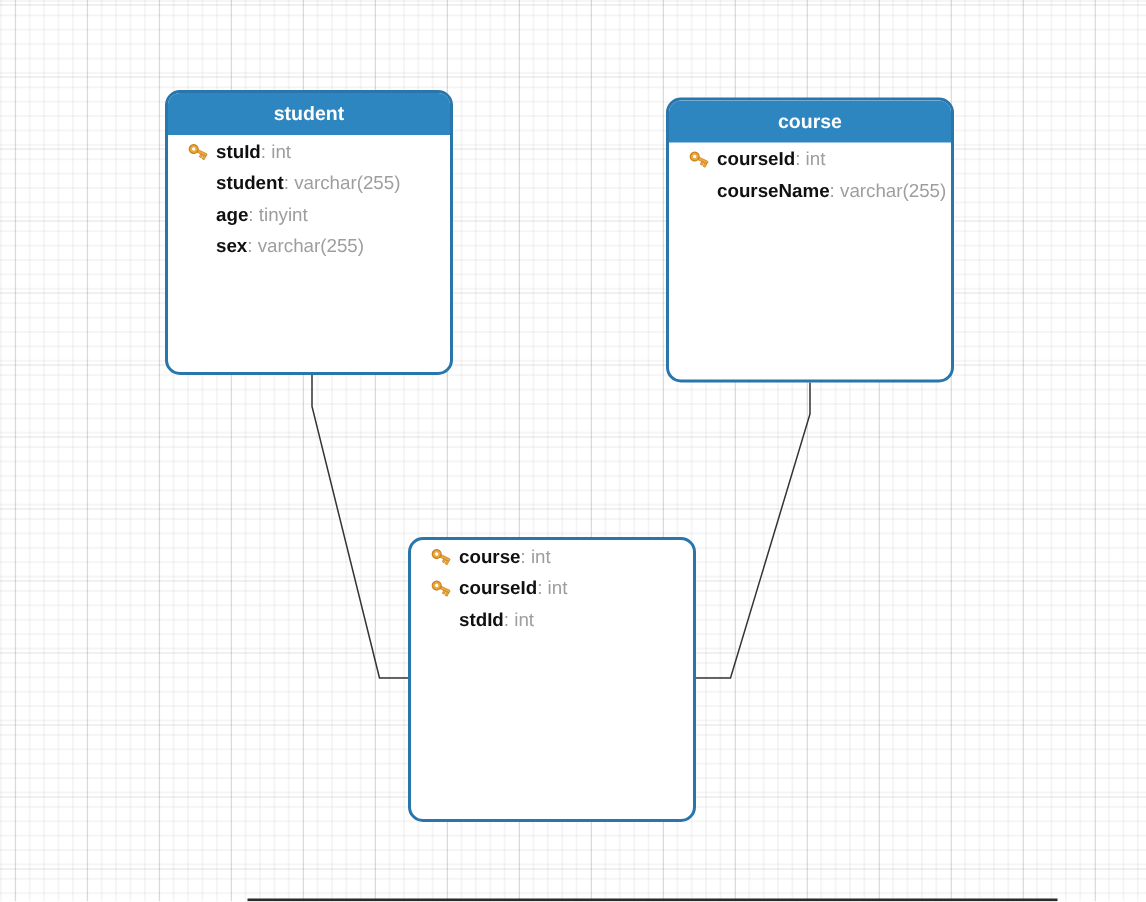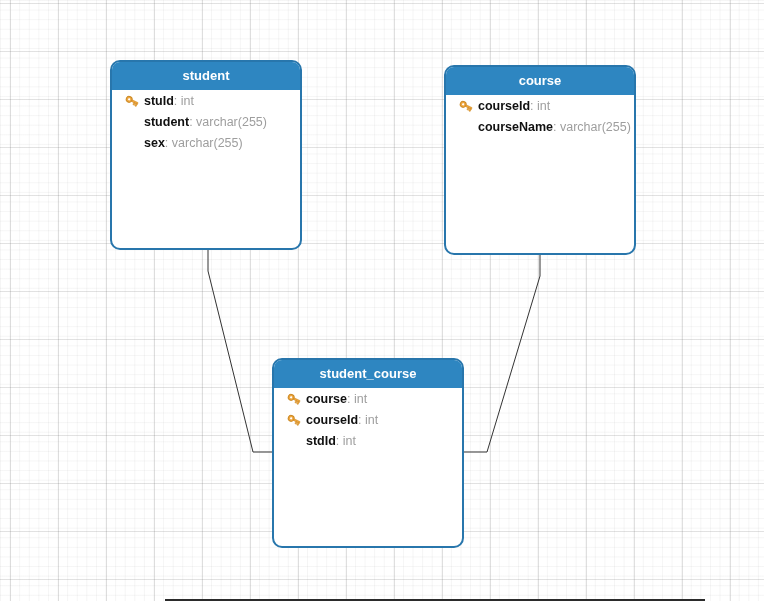--- a/index.html
+++ b/index.html
@@ -141,20 +141,25 @@
         <span class="fname">stuId</span>
           <span class="ftype">int</span>
       </div>
       <div class="er-row">
         <span class="key-cell"></span>
         <span class="fname">student</span>
           <span class="ftype">varchar(255)</span>
       </div>
       <div class="er-row">
         <span class="key-cell"></span>
+        <span class="fname">age</span>
+          <span class="ftype">tinyint</span>
+      </div>
+      <div class="er-row">
+        <span class="key-cell"></span>
         <span class="fname">sex</span>
           <span class="ftype">varchar(255)</span>
       </div>
     </div>
   </div>
 
   <div class="er-table" id="table-course">
     <div class="er-header">course</div>
     <div class="er-body">
       <div class="er-row">
@@ -174,21 +179,20 @@
       </div>
       <div class="er-row">
         <span class="key-cell"></span>
         <span class="fname">courseName</span>
           <span class="ftype">varchar(255)</span>
       </div>
     </div>
   </div>
 
   <div class="er-table" id="table-student_course">
-    <div class="er-header">student_course</div>
     <div class="er-body">
       <div class="er-row">
         <span class="key-cell">
           <svg class="key-svg" width="15" height="15" viewBox="0 0 16 16">
             <g transform="rotate(26 8 8)">
               <rect class="shaft" x="8" y="7" width="7.4" height="2" rx="0.3"></rect>
               <rect class="shaft" x="11.2" y="8.8" width="1.5" height="2.4"></rect>
               <rect class="shaft" x="13.6" y="8.8" width="1.6" height="2.8"></rect>
               <circle class="metal" cx="5.2" cy="8" r="3.1"></circle>
               <circle class="hole" cx="5.2" cy="8" r="1.2"></circle>

